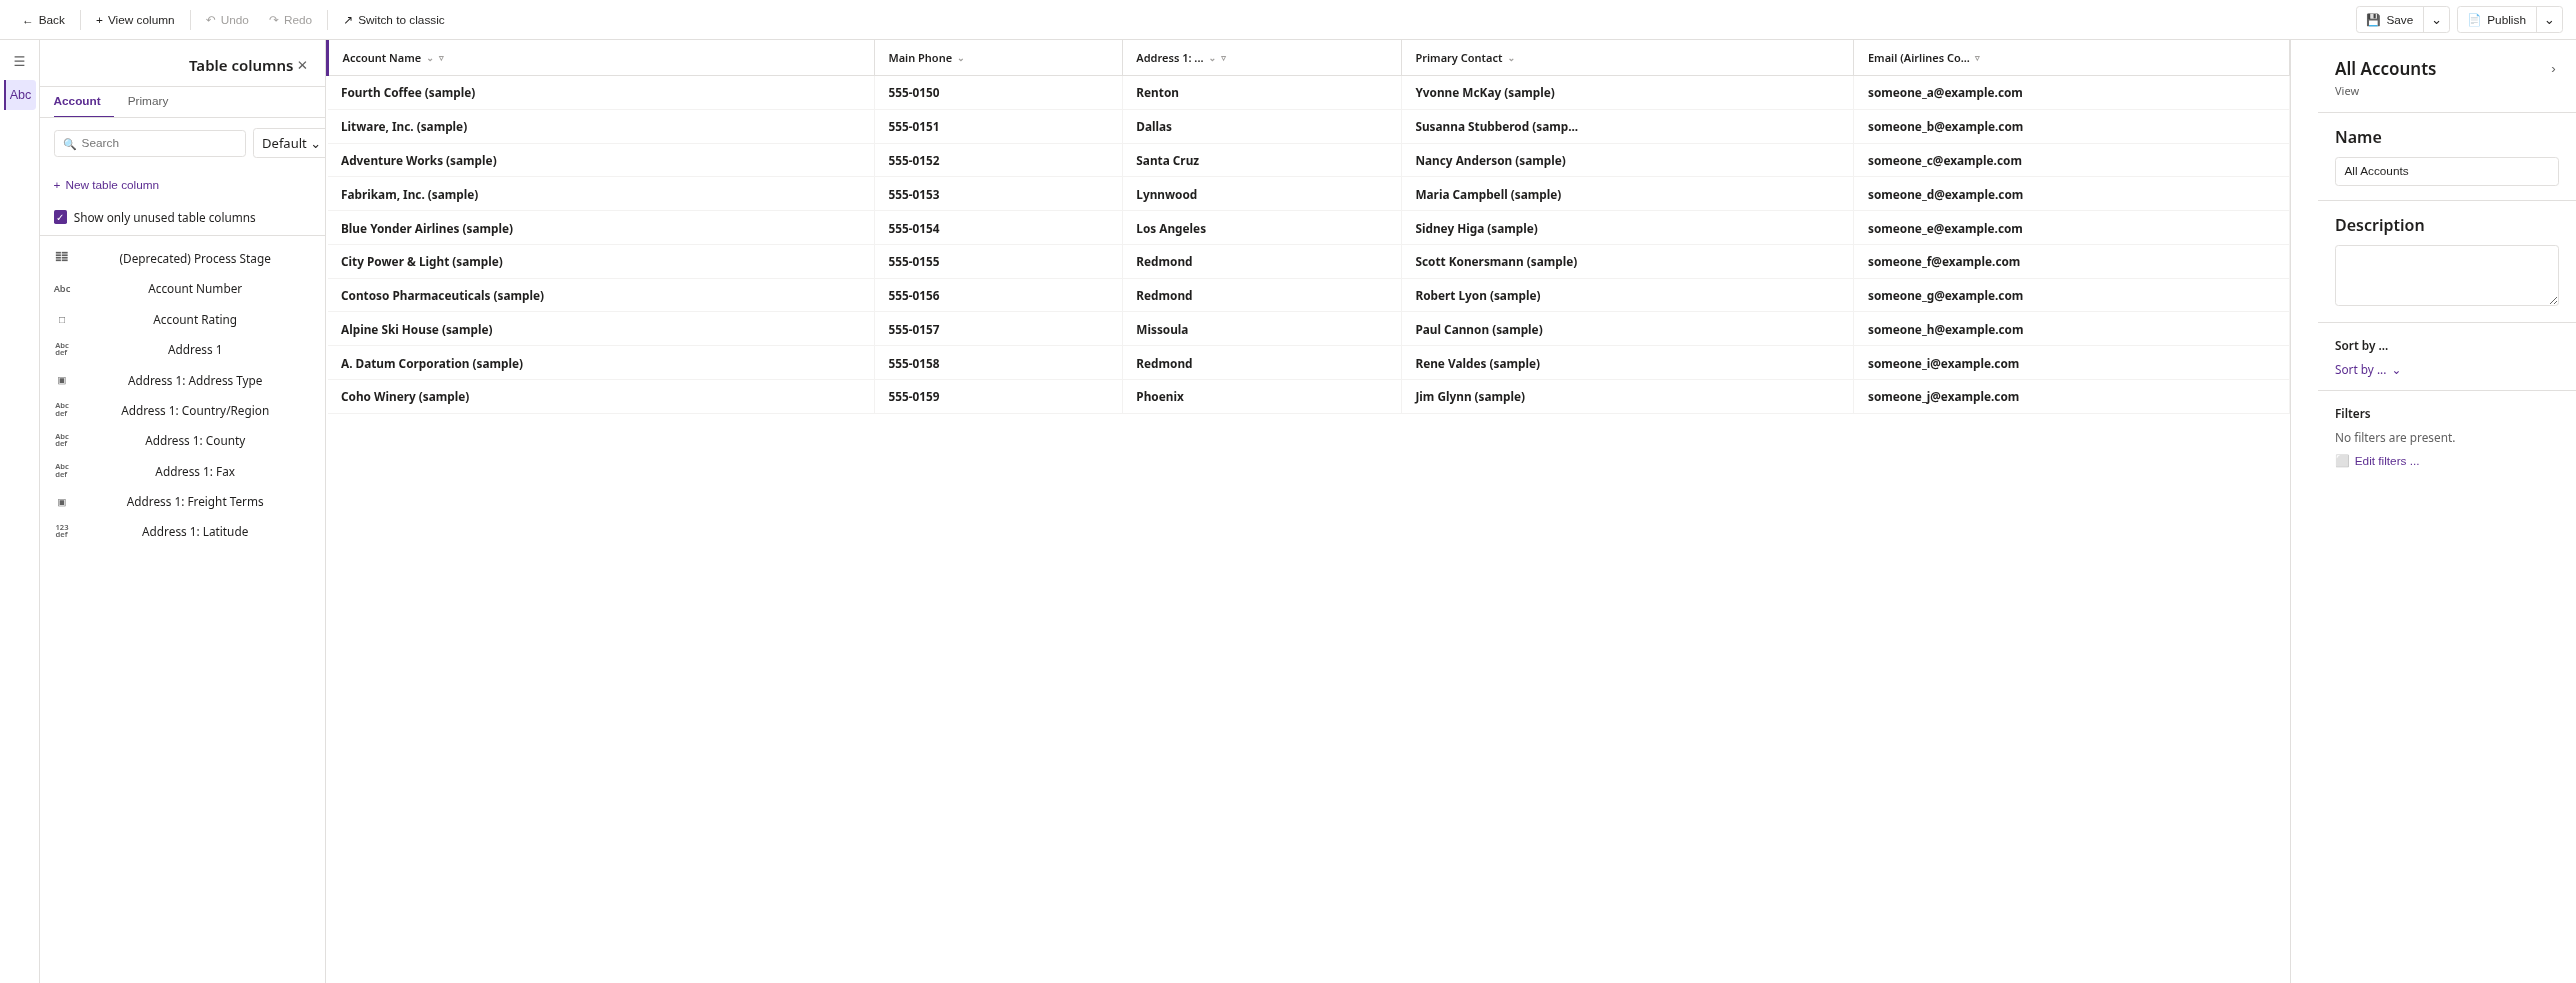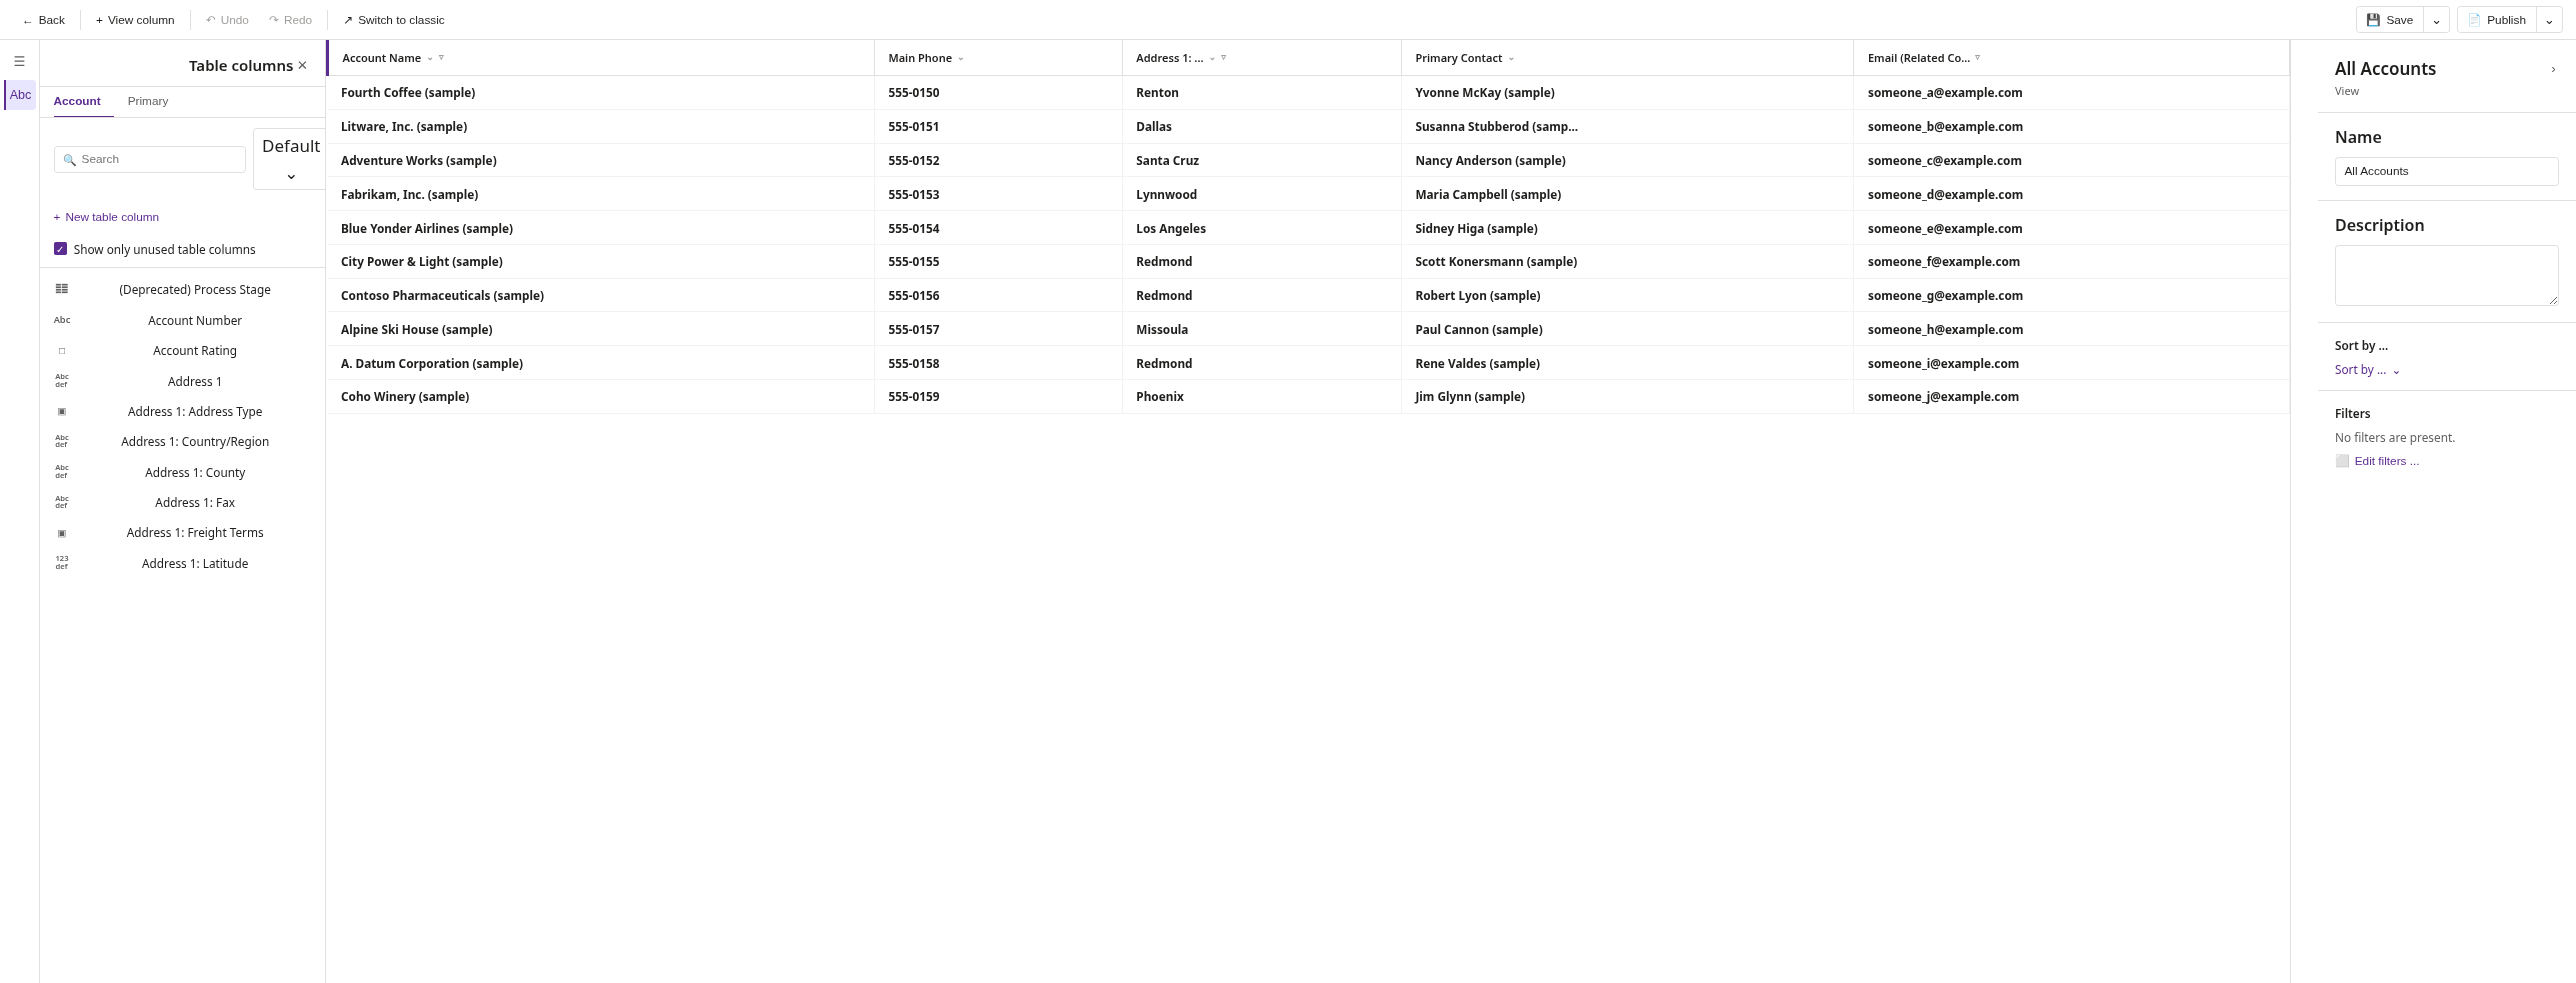--- a/index.html
+++ b/index.html
@@ -88,21 +88,21 @@
     .panel-search-row { display: flex; align-items: center; gap: 6.7px; padding: 10px 13.5px; }
     .panel-search {
       flex: 1; display: flex; align-items: center; gap: 5px;
       border: 0.8px solid #e1dfdd; border-radius: 3.4px; padding: 5px 8.4px; background: #fff;
     }
     .panel-search input { border: none; outline: none; font-size: 11.8px; flex: 1; color: #201f1e; background: transparent; }
     .panel-search-icon { color: #616161; font-size: 11px; }
     .default-dropdown {
       display: flex; align-items: center; gap: 3.4px;
       border: 0.8px solid #e1dfdd; border-radius: 3.4px; padding: 5px 8.4px;
-      cursor: pointer; background: #fff; font-size: 17px; color: #201f1e; flex-direction: column;
+      cursor: pointer; background: #fff; font-size: 13px; color: #201f1e;
     }
 
     .panel-actions { padding: 6.7px 13.5px; }
     .new-column-btn {
       display: flex; align-items: center; gap: 5px;
       background: none; border: none; cursor: pointer; color: #5c2d91;
       font-size: 11.8px; padding: 3.4px 0;
     }
 
     .show-unused-row {
@@ -138,21 +138,21 @@
       background: #fff; padding: 10px 13.5px; text-align: left;
       font-weight: 600; font-size: 11px; color: #201f1e;
       border-bottom: 1.7px solid #e1dfdd; border-right: 0.8px solid #e1dfdd;
       white-space: nowrap; position: sticky; top: 0; z-index: 1;
     }
     .data-table th:first-child { border-left: 3.4px solid #5c2d91; }
     .data-table td {
       padding: 8.4px 13.5px; border-bottom: 0.8px solid #f3f2f1;
       border-right: 0.8px solid #f3f2f1; font-size: 11.8px; color: #201f1e; font-weight: bold;
     }
-    .th-content { display: flex; align-items: flex-start; gap: 5px; }
+    .th-content { display: flex; align-items: center; gap: 5px; }
     .sort-icon { color: #a19f9d; font-size: 9.3px; }
     .filter-icon { color: #a19f9d; font-size: 9.3px; }
 
     
     .properties-panel {
       width: 286px; background: #fff; border-left: 0.8px solid #e1dfdd;
       display: flex; flex-direction: column; overflow-y: auto; flex-shrink: 0; padding-left: 27px;
     }
     .properties-panel::-webkit-scrollbar { width: 5px; }
     .properties-panel::-webkit-scrollbar-thumb { background: #c8c6c4; border-radius: 2.5px; }
@@ -386,21 +386,21 @@
             </div>
           </th>
           <th>
             <div class="th-content">
               <span>Primary Contact</span>
               <span class="sort-icon">⌄</span>
             </div>
           </th>
           <th>
             <div class="th-content">
-              <span>Email (Related Co...</span>
+              <span>Email (Airlines Co...</span>
               <span class="filter-icon">▿</span>
             </div>
           </th>
         </tr>
       </thead>
       <tbody>
 
         <tr>
           <td>Fourth Coffee (sample)</td>
           <td>555-0150</td>

